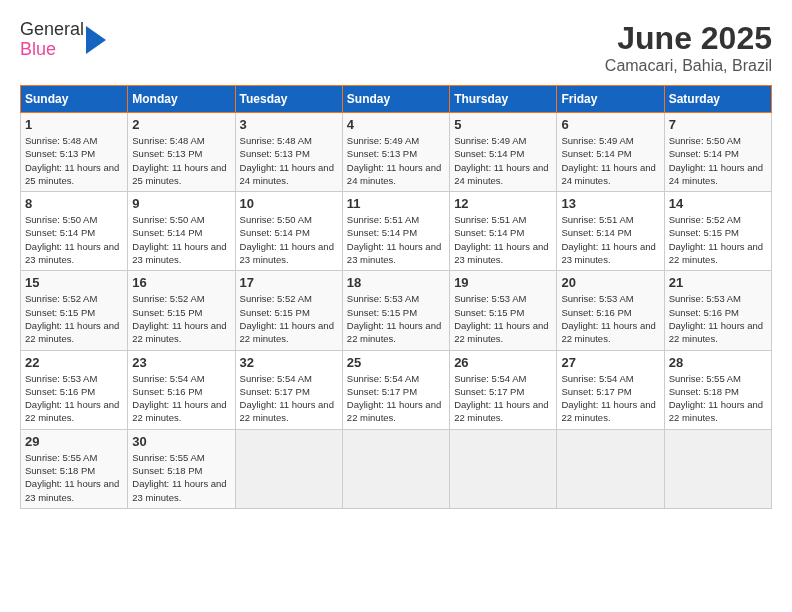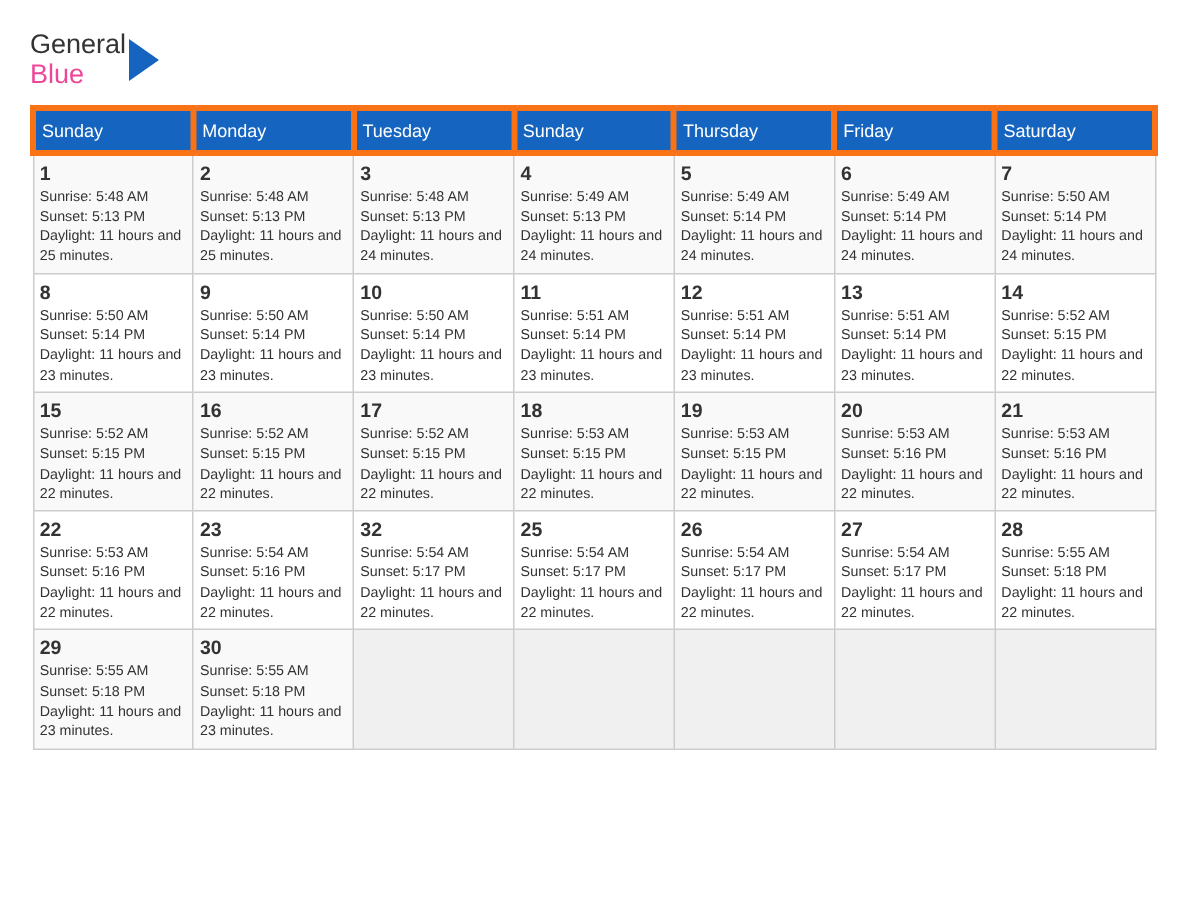--- a/index.html
+++ b/index.html
@@ -50,22 +50,22 @@
       width: 100%;
       border-collapse: collapse;
       font-size: 10px;
     }
     .calendar th {
       background-color: #1565c0;
       color: #fff;
       padding: 6px 4px;
       text-align: left;
       font-size: 12px;
-      font-weight: normal;
-      border: 4px solid #f97316;
+      font-weight: bold;
+      border: 1px solid #f97316;
     }
     .calendar td {
       border: 1px solid #ccc;
       vertical-align: top;
       padding: 4px;
       width: calc(100% / 7);
       min-height: 80px;
       background: #fff;
     }
     .calendar tr:nth-child(odd) td {
@@ -99,20 +99,24 @@
 <div class="header">
   <div class="logo">
     <div class="logo-text">
       <span class="logo-general">General</span>
       <span class="logo-blue">Blue</span>
     </div>
     <svg class="logo-icon" viewBox="0 0 20 28">
       <polygon points="0,0 20,14 0,28" fill="#1565c0"></polygon>
     </svg>
   </div>
+  <div class="title-block">
+    <div class="month-title">June 2025</div>
+    <div class="location">Camacari, Bahia, Brazil</div>
+  </div>
 </div>
 
 <table class="calendar">
   <thead>
     <tr>
     <th>Sunday</th>
         <th>Monday</th>
         <th>Tuesday</th>
         <th>Sunday</th>
         <th>Thursday</th>

